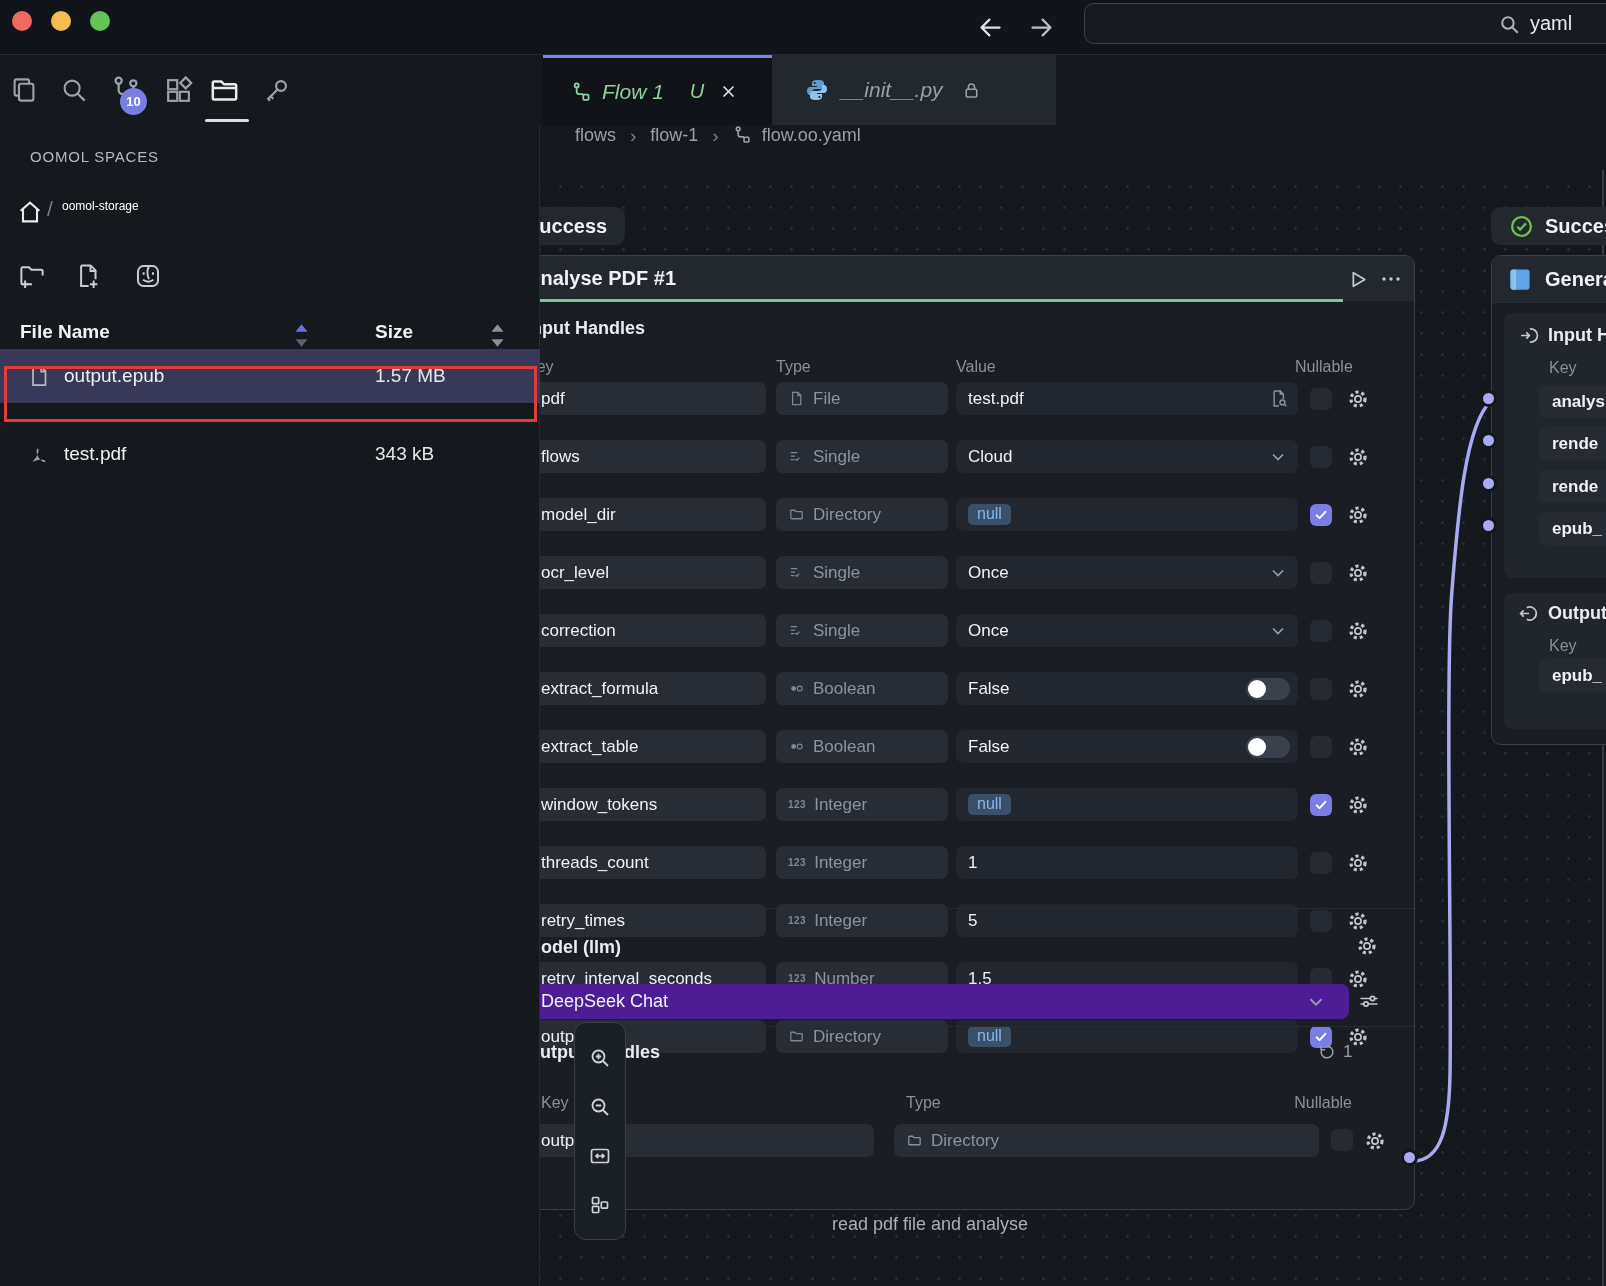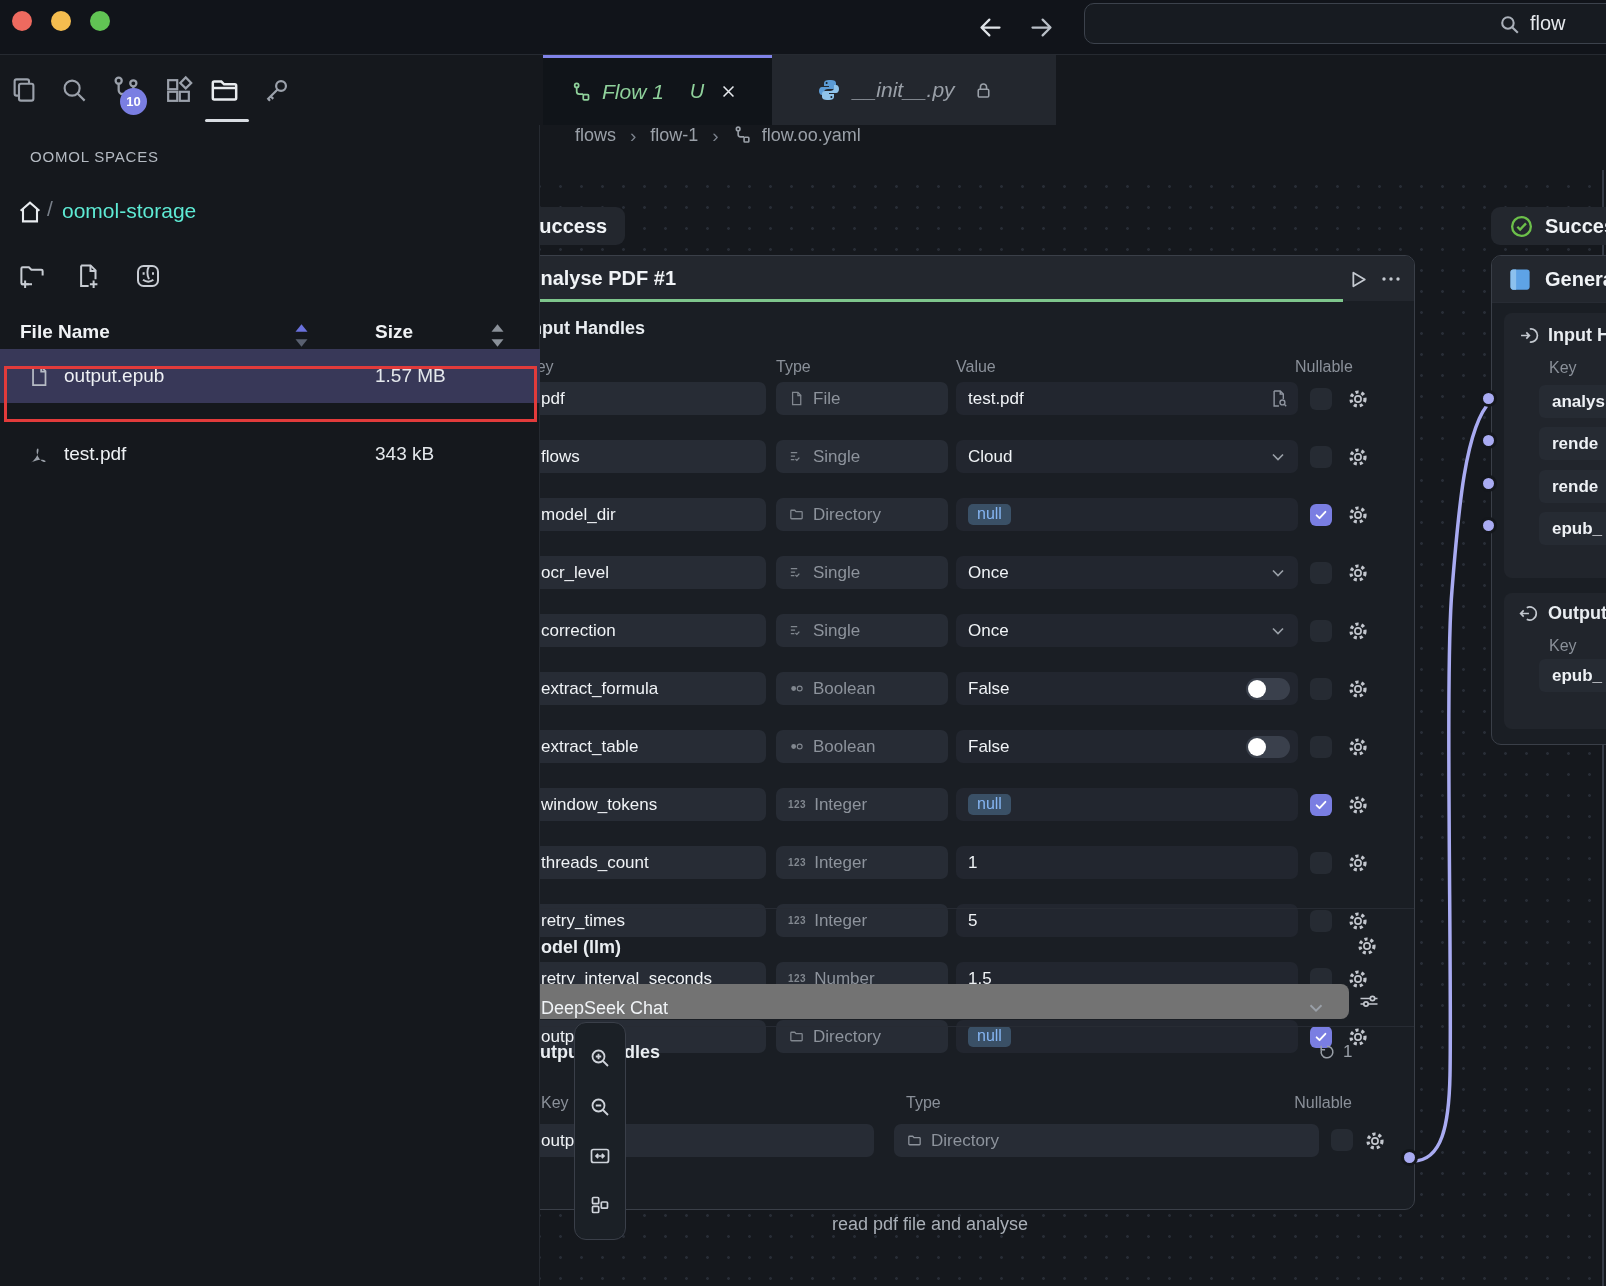--- a/index.html
+++ b/index.html
@@ -31,37 +31,37 @@
   .act-icon.active{color:#e9ecef;}
   .act-underline{left:205px;top:64px;width:44px;height:3px;background:#d8dce2;border-radius:2px;}
   .flow-badge{left:120px;top:33px;width:27px;height:27px;border-radius:50%;background:var(--badge-purple);
     color:#fff;font-weight:bold;font-size:13px;display:flex;align-items:center;justify-content:center;}
 
   
   .sidebar{left:0;top:125px;width:540px;height:1161px;border-right:1px solid #262a31;}
   .sb-title{left:30px;top:23px;font-size:15px;letter-spacing:.8px;color:#b4bac2;}
   .sb-home{left:16px;top:73px;color:#e8ebef;}
   .sb-sep{left:47px;top:72px;font-size:21px;color:#79808a;}
-  .sb-path{left:62px;top:74px;font-size:21px;color:#5eead4;}
+  .sb-path{left:62px;top:74px;font-size:12px;color:#ffffff;}
   .sb-act{top:135px;width:32px;height:32px;color:#c8ccd3;display:flex;align-items:center;justify-content:center;}
   .sb-head{top:196px;font-weight:bold;font-size:19px;color:#f0f2f5;}
   .sorter{top:197px;}
   .filerow{left:0;width:540px;height:54px;display:flex;align-items:center;}
   .filerow .ficon{position:absolute;left:26px;width:26px;height:26px;color:#b6bbc4;}
   .filerow .fname{position:absolute;left:64px;font-size:19px;color:#eef1f4;}
   .filerow .fsize{position:absolute;left:375px;font-size:19px;color:#e4e8ec;}
   .filerow.selected{background:var(--selection-bg);}
   .red-outline{left:4px;top:241px;width:533px;height:56px;border:3px solid var(--highlight-red);pointer-events:none;z-index:5;}
   .filerow.r2 .ficon{color:#9aa0a8;}
 
   
   .tabbar{left:540px;top:55px;width:1066px;height:70px;background:#15181d;}
   .tab{top:0;height:70px;display:flex;align-items:center;}
   .tab1{left:3px;width:229px;background:#101419;border-top:3px solid var(--accent);font-style:italic;}
-  .tab2{left:232px;width:284px;background:#23272e;padding-left:12px;}
+  .tab2{left:232px;width:284px;background:#23272e;}
   .tab .flowic{color:var(--tab-green);margin:0 10px 0 28px;}
   .tab .tlabel{font-size:21px;color:var(--tab-green);}
   .tab .mod{font-size:20px;color:var(--tab-green);margin-left:26px;}
   .tab .closex{margin-left:16px;color:#e6e9ed;}
   .tab2 .pylabel{font-size:21px;color:#9aa0a8;font-style:italic;margin-left:12px;}
   .tab2 .lock{color:#9aa0a8;margin-left:18px;}
   .crumbbar{left:540px;top:125px;width:1066px;height:45px;display:flex;color:#9aa0a8;font-size:18px;}
   .crumbbar .c{margin-left:0;}
   .crumbbar .csep{margin:0 14px;color:#7b828c;font-size:19px;}
 
@@ -99,22 +99,22 @@
   .fbox.val .vicon{position:absolute;right:9px;color:#8f95a0;}
   .nullbadge{background:var(--null-bg);color:var(--null-text);border-radius:5px;padding:2px 9px 3px;font-size:16px;line-height:1;}
   .toggle{position:absolute;right:8px;width:44px;height:22px;border-radius:11px;background:#3a404c;}
   .toggle .knob{position:absolute;left:2px;top:2px;width:18px;height:18px;border-radius:50%;background:#fff;}
   .cb{width:22px;height:22px;margin-left:12px;border-radius:6px;background:#262b33;flex:0 0 auto;
       display:flex;align-items:center;justify-content:center;color:#fff;}
   .cb.checked{background:var(--badge-purple);}
   .gearbtn{width:24px;height:24px;margin-left:14px;color:#c2c6cd;flex:0 0 auto;}
 
   .divline{position:absolute;left:0;width:100%;height:1px;background:#272b33;}
-  .model-drop{position:absolute;left:0;width:837px;height:35px;background:#737373;border-radius:0 8px 8px 0;
-    display:flex;align-items:flex-end;padding-left:29px;font-size:18px;color:#f0f3f6;}
+  .model-drop{position:absolute;left:0;width:837px;height:35px;background:#4c1d95;border-radius:0 8px 8px 0;
+    display:flex;align-items:center;padding-left:29px;font-size:18px;color:#f0f3f6;}
   .model-drop .chev{position:absolute;right:22px;color:#9aa0a8;}
   .side-ic{position:absolute;width:24px;height:24px;color:#c2c6cd;}
   .hist{position:absolute;display:flex;align-items:center;gap:6px;color:#9aa0a8;font-size:17px;}
 
   .outrow-key{position:absolute;left:0;width:362px;height:33px;background:#272c35;border-radius:0 7px 7px 0;
     display:flex;align-items:center;padding-left:29px;font-size:17px;color:#f0f3f6;}
   .outrow-type{position:absolute;left:382px;width:425px;height:33px;background:#272c35;border-radius:7px;
     display:flex;align-items:center;padding-left:12px;gap:8px;color:#8d939c;font-size:17px;}
 
   .desc{position:absolute;left:190px;top:1044px;width:400px;text-align:center;font-size:18px;color:#a9afb7;}
@@ -153,21 +153,21 @@
       </svg>
   </div>
 
   <div class="abs searchbox">
     <span class="mag">
       <svg width="25" height="25" viewBox="0 0 24 24" fill="none" stroke="currentColor" stroke-width="2">
           <circle cx="10.5" cy="10.5" r="5.5"></circle>
           <path d="M14.8 14.8L20 20"></path>
         </svg>
     </span>
-    <span class="q">flow</span>
+    <span class="q">yaml</span>
   </div>
 </div>
 
 <div class="abs actbar">
   <div class="abs act-icon" style="left:6px">
     <svg width="30" height="30" viewBox="0 0 24 24" fill="none" stroke="currentColor" stroke-width="1.7">
         <rect x="8" y="7" width="11.5" height="13.5" rx="1.5"></rect>
         <path d="M16 7V5a1.5 1.5 0 0 0-1.5-1.5H6A1.5 1.5 0 0 0 4.5 5v10A1.5 1.5 0 0 0 6 16.5h2"></path>
       </svg>
   </div>

